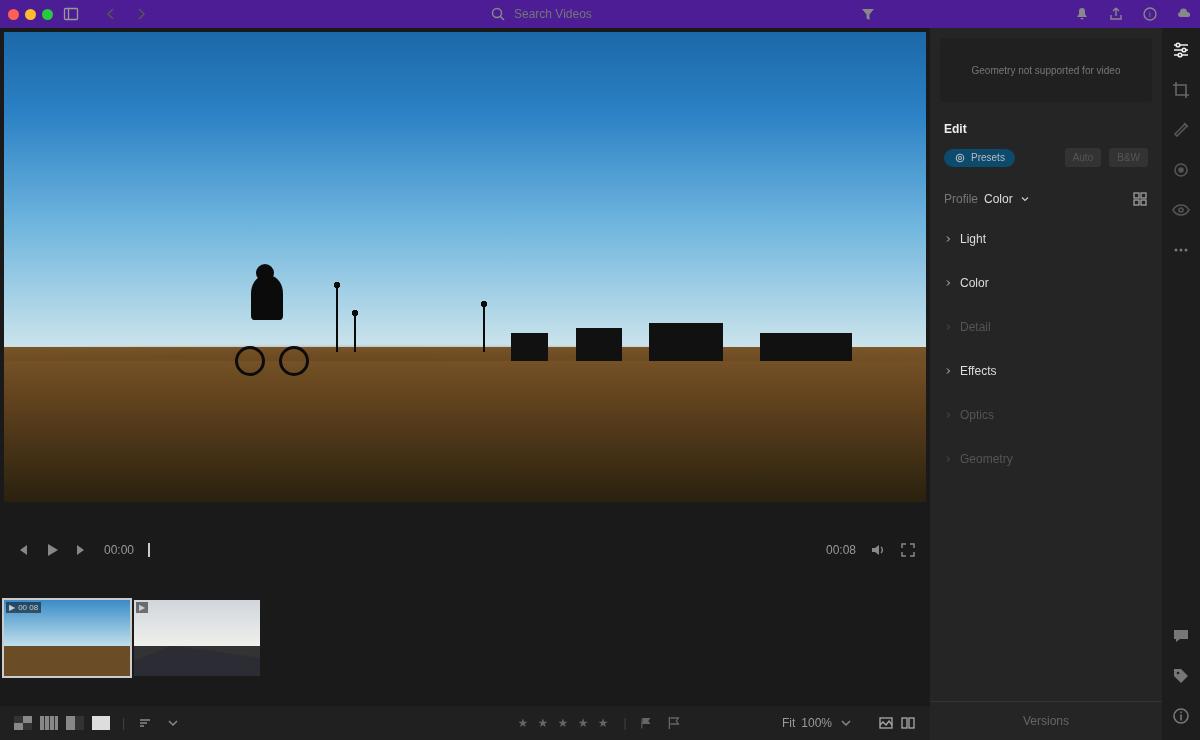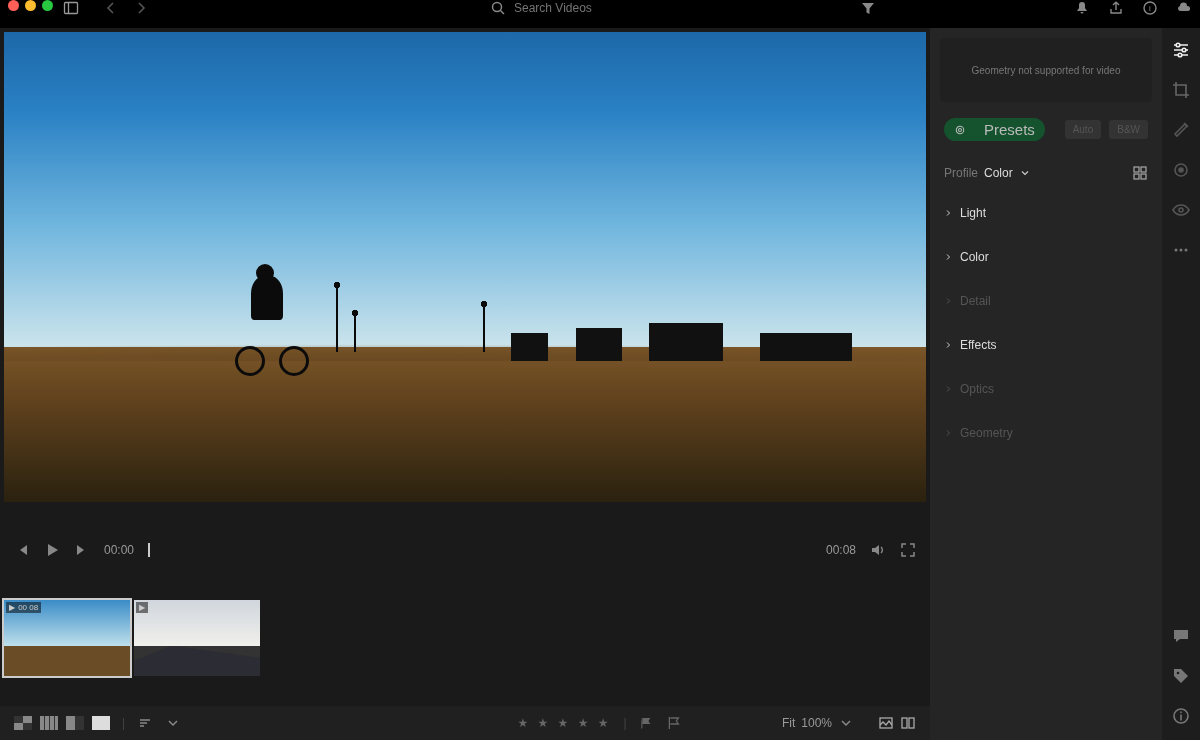--- a/index.html
+++ b/index.html
@@ -1,19 +1,19 @@
 <!DOCTYPE html>
 <html><head>
 <meta charset="utf-8">
 <style>
   * { box-sizing: border-box; margin: 0; padding: 0; font-family: -apple-system, "Segoe UI", sans-serif; }
   body { width: 1200px; height: 740px; background: #1a1a1a; color: #ddd; overflow: hidden; display: flex; flex-direction: column; }
 
   
-  .topbar { height: 28px; background: #000000; display: flex; align-items: flex-start; padding: 0 8px; gap: 10px; }
+  .topbar { height: 28px; background: #4c1d95; display: flex; align-items: center; padding: 0 8px; gap: 10px; }
   .traffic { display: flex; gap: 6px; }
   .dot { width: 11px; height: 11px; border-radius: 50%; }
   .dot.r { background: #ff5f57; } .dot.y { background: #febc2e; } .dot.g { background: #28c840; }
   .icn { width: 16px; height: 16px; display: inline-flex; align-items: center; justify-content: center; }
   .icn svg { width: 100%; height: 100%; }
   .nav-arrows { display: flex; gap: 14px; margin-left: 14px; color: #555; }
   .search-wrap { position: absolute; left: 50%; transform: translateX(-50%); width: 220px; display: flex; align-items: center; gap: 8px; color: #777; font-size: 12px; }
   .search-input { background: none; border: none; color: #aaa; font-size: 12px; outline: none; width: 160px; }
   .filter-icn { position: absolute; left: 860px; color: #888; }
   .top-right { margin-left: auto; display: flex; gap: 18px; color: #888; }
@@ -71,21 +71,21 @@
   .vb.g4 { background: #ddd; }
   .stars { letter-spacing: 3px; color: #666; cursor: pointer; }
   .flag { color: #666; }
   .fit-wrap { margin-left: auto; display: flex; align-items: center; gap: 6px; }
 
   
   .editpanel { width: 232px; background: #252525; display: flex; flex-direction: column; font-size: 12px; }
   .hist { height: 64px; margin: 10px; background: #202020; display: flex; align-items: center; justify-content: center; color: #777; font-size: 10px; text-align: center; padding: 0 12px; border-radius: 4px; }
   .ep-head { padding: 10px 14px 6px; font-weight: 600; color: #eee; }
   .ep-row { display: flex; align-items: center; padding: 6px 14px 14px; gap: 8px; }
-  .presets-btn { background: #14532d; border-radius: 12px; padding: 3px 10px; font-size: 15px; color: #bbb; display: flex; align-items: center; gap: 18px; cursor: pointer; }
+  .presets-btn { background: #0c4a6e; border-radius: 12px; padding: 3px 10px; font-size: 10px; color: #bbb; display: flex; align-items: center; gap: 5px; cursor: pointer; }
   .mini-btn { background: #333; border-radius: 3px; padding: 4px 8px; font-size: 10px; color: #555; cursor: pointer; }
   .profile-row { display: flex; align-items: center; padding: 10px 14px; gap: 6px; color: #aaa; }
   .profile-row .lbl { color: #777; }
   .profile-row .val { color: #ddd; }
   .sect { padding: 14px 14px; display: flex; align-items: center; gap: 8px; color: #ddd; cursor: pointer; }
   .sect.dis { color: #555; }
   .chev { width: 8px; }
   .spacer { flex: 1; }
   .versions { text-align: center; padding: 12px 0; color: #666; border-top: 1px solid #333; cursor: pointer; }
 
@@ -299,20 +299,21 @@
             </svg>
           </span>
       </div>
     </div>
   </div>
 
   <div class="editpanel">
     <div class="hist">
       <span>Geometry not supported for video</span>
     </div>
+    <div class="ep-head">Edit</div>
     <div class="ep-row">
       <div class="presets-btn">
         <span class="icn" style="width:12px;height:12px">
             <svg viewBox="0 0 16 16" fill="none" stroke="#bbb" stroke-width="1.4">
               <circle cx="8" cy="8" r="5"></circle>
               <circle cx="8" cy="8" r="2"></circle>
             </svg>
           </span>
         <span>Presets</span>
       </div>
@@ -383,20 +384,21 @@
           <span class="icn chev">
             <svg viewBox="0 0 16 16" fill="none" stroke="currentColor" stroke-width="1.8">
               <path d="M6 3l5 5-5 5"></path>
             </svg>
           </span>
           <span>Geometry</span>
         </div>
       </div>
 
     <div class="spacer"></div>
+    <div class="versions">Versions</div>
   </div>
 
   <div class="toolrail">
     <span class="icn tool active">
         <svg viewBox="0 0 20 20" fill="none" stroke="currentColor" stroke-width="1.6">
           <path d="M3 5h14M3 10h14M3 15h14"></path>
           <circle cx="7" cy="5" r="1.8" fill="#1d1d1d"></circle>
           <circle cx="13" cy="10" r="1.8" fill="#1d1d1d"></circle>
           <circle cx="9" cy="15" r="1.8" fill="#1d1d1d"></circle>
         </svg>

